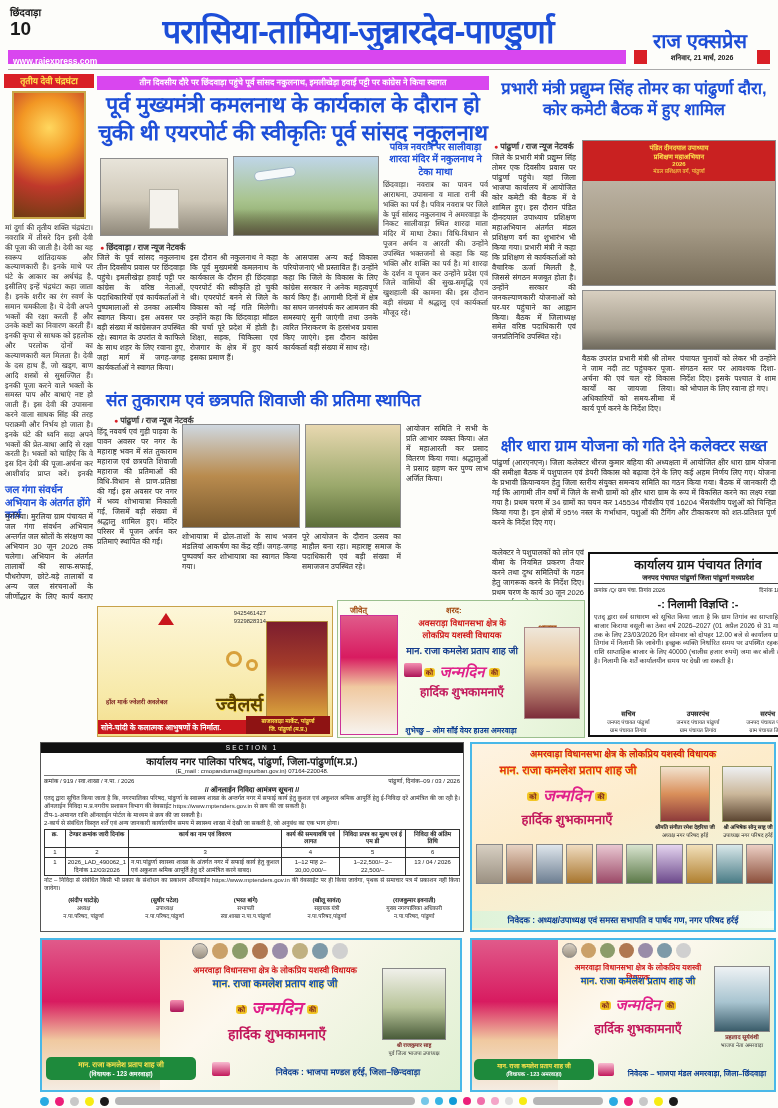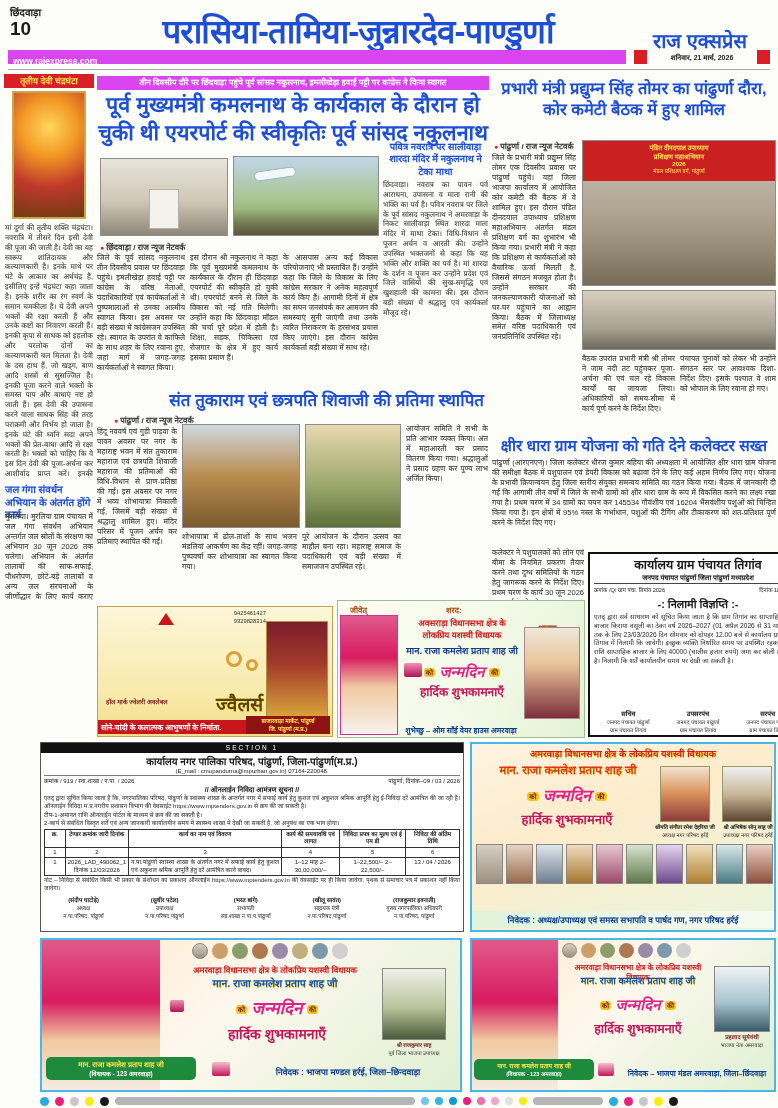--- a/index.html
+++ b/index.html
@@ -72,21 +72,21 @@
       <div style="font-size:6.5px;font-weight:bold">पंडित दीनदयाल उपाध्याय</div>
       <div style="font-size:6.5px;font-weight:bold">प्रशिक्षण महाअभियान</div>
       <div style="font-size:6px;font-weight:bold">2026</div>
       <div style="font-size:5.5px">मंडल प्रशिक्षण वर्ग, पांढुर्णा</div>
     </div>
   </div>
   <div class="abs ph" style="left:582px;top:290px;width:194px;height:60px;background:linear-gradient(180deg,#d8cfc0 0%,#a8a090 65%,#6f6a5d 100%)"></div>
   <div class="abs bt" style="left:582px;top:354px;width:93px;height:78px">बैठक उपरांत प्रभारी मंत्री श्री तोमर ने जाम नदी तट पहुंचकर पूजा-अर्चना की एवं चल रहे विकास कार्यों का जायजा लिया। अधिकारियों को समय-सीमा में कार्य पूर्ण करने के निर्देश दिए।</div>
   <div class="abs bt" style="left:680px;top:354px;width:96px;height:78px">पंचायत चुनावों को लेकर भी उन्होंने संगठन स्तर पर आवश्यक दिशा-निर्देश दिए। इसके पश्चात वे शाम को भोपाल के लिए रवाना हो गए।</div>
 
-  <div class="abs hl" style="left:106px;top:388px;width:378px;font-size:17px;text-align:right">संत तुकाराम एवं छत्रपति शिवाजी की प्रतिमा स्थापित</div>
+  <div class="abs hl" style="left:106px;top:388px;width:378px;font-size:17px;text-align:left">संत तुकाराम एवं छत्रपति शिवाजी की प्रतिमा स्थापित</div>
   <div class="abs byline" style="left:114px;top:414px;width:140px">पांढुर्णा / राज न्यूज नेटवर्क</div>
   <div class="abs bt" style="left:97px;top:427px;width:80px;height:176px">हिंदू नववर्ष एवं गुड़ी पाड़वा के पावन अवसर पर नगर के महाराष्ट्र भवन में संत तुकाराम महाराज एवं छत्रपति शिवाजी महाराज की प्रतिमाओं की विधि-विधान से प्राण-प्रतिष्ठा की गई। इस अवसर पर नगर में भव्य शोभायात्रा निकाली गई, जिसमें बड़ी संख्या में श्रद्धालु शामिल हुए। मंदिर परिसर में पूजन अर्चन कर प्रतिमाएं स्थापित की गईं।</div>
   <div class="abs ph" style="left:182px;top:424px;width:118px;height:104px;background:linear-gradient(180deg,#cfd8e0 0%,#b98b4e 50%,#7a5a2e 100%)"></div>
   <div class="abs ph" style="left:305px;top:424px;width:96px;height:104px;background:linear-gradient(180deg,#e8d8b0 0%,#9aa86b 60%,#5d6e3a 100%)"></div>
   <div class="abs bt" style="left:406px;top:424px;width:82px;height:178px">आयोजन समिति ने सभी के प्रति आभार व्यक्त किया। अंत में महाआरती कर प्रसाद वितरण किया गया। श्रद्धालुओं ने प्रसाद ग्रहण कर पुण्य लाभ अर्जित किया।</div>
   <div class="abs bt" style="left:182px;top:532px;width:115px;height:70px">शोभायात्रा में ढोल-ताशों के साथ भजन मंडलियां आकर्षण का केंद्र रहीं। जगह-जगह पुष्पवर्षा कर शोभायात्रा का स्वागत किया गया।</div>
   <div class="abs bt" style="left:302px;top:532px;width:99px;height:70px">पूरे आयोजन के दौरान उत्सव का माहौल बना रहा। महाराष्ट्र समाज के पदाधिकारी एवं बड़ी संख्या में समाजजन उपस्थित रहे।</div>
 
   <div class="abs hl" style="left:492px;top:434px;width:284px;font-size:15.5px;text-align:center">क्षीर धारा ग्राम योजना को गति देने कलेक्टर सख्त</div>
   <div class="abs bt" style="left:492px;top:458px;width:284px;height:88px">पांढुर्णा (आरएनएन)। जिला कलेक्टर धीरज कुमार बहिया की अध्यक्षता में आयोजित क्षीर धारा ग्राम योजना की समीक्षा बैठक में पशुपालन एवं डेयरी विकास को बढ़ावा देने के लिए कई अहम निर्णय लिए गए। योजना के प्रभावी क्रियान्वयन हेतु जिला स्तरीय संयुक्त समन्वय समिति का गठन किया गया। बैठक में जानकारी दी गई कि आगामी तीन वर्षों में जिले के सभी ग्रामों को क्षीर धारा ग्राम के रूप में विकसित करने का लक्ष्य रखा गया है। प्रथम चरण में 34 ग्रामों का चयन कर 145534 गौवंशीय एवं 16204 भैंसवंशीय पशुओं को चिन्हित किया गया है। इन क्षेत्रों में 95% नस्ल के गर्भाधान, पशुओं की टैगिंग और टीकाकरण को शत-प्रतिशत पूर्ण करने के निर्देश दिए गए।</div>

